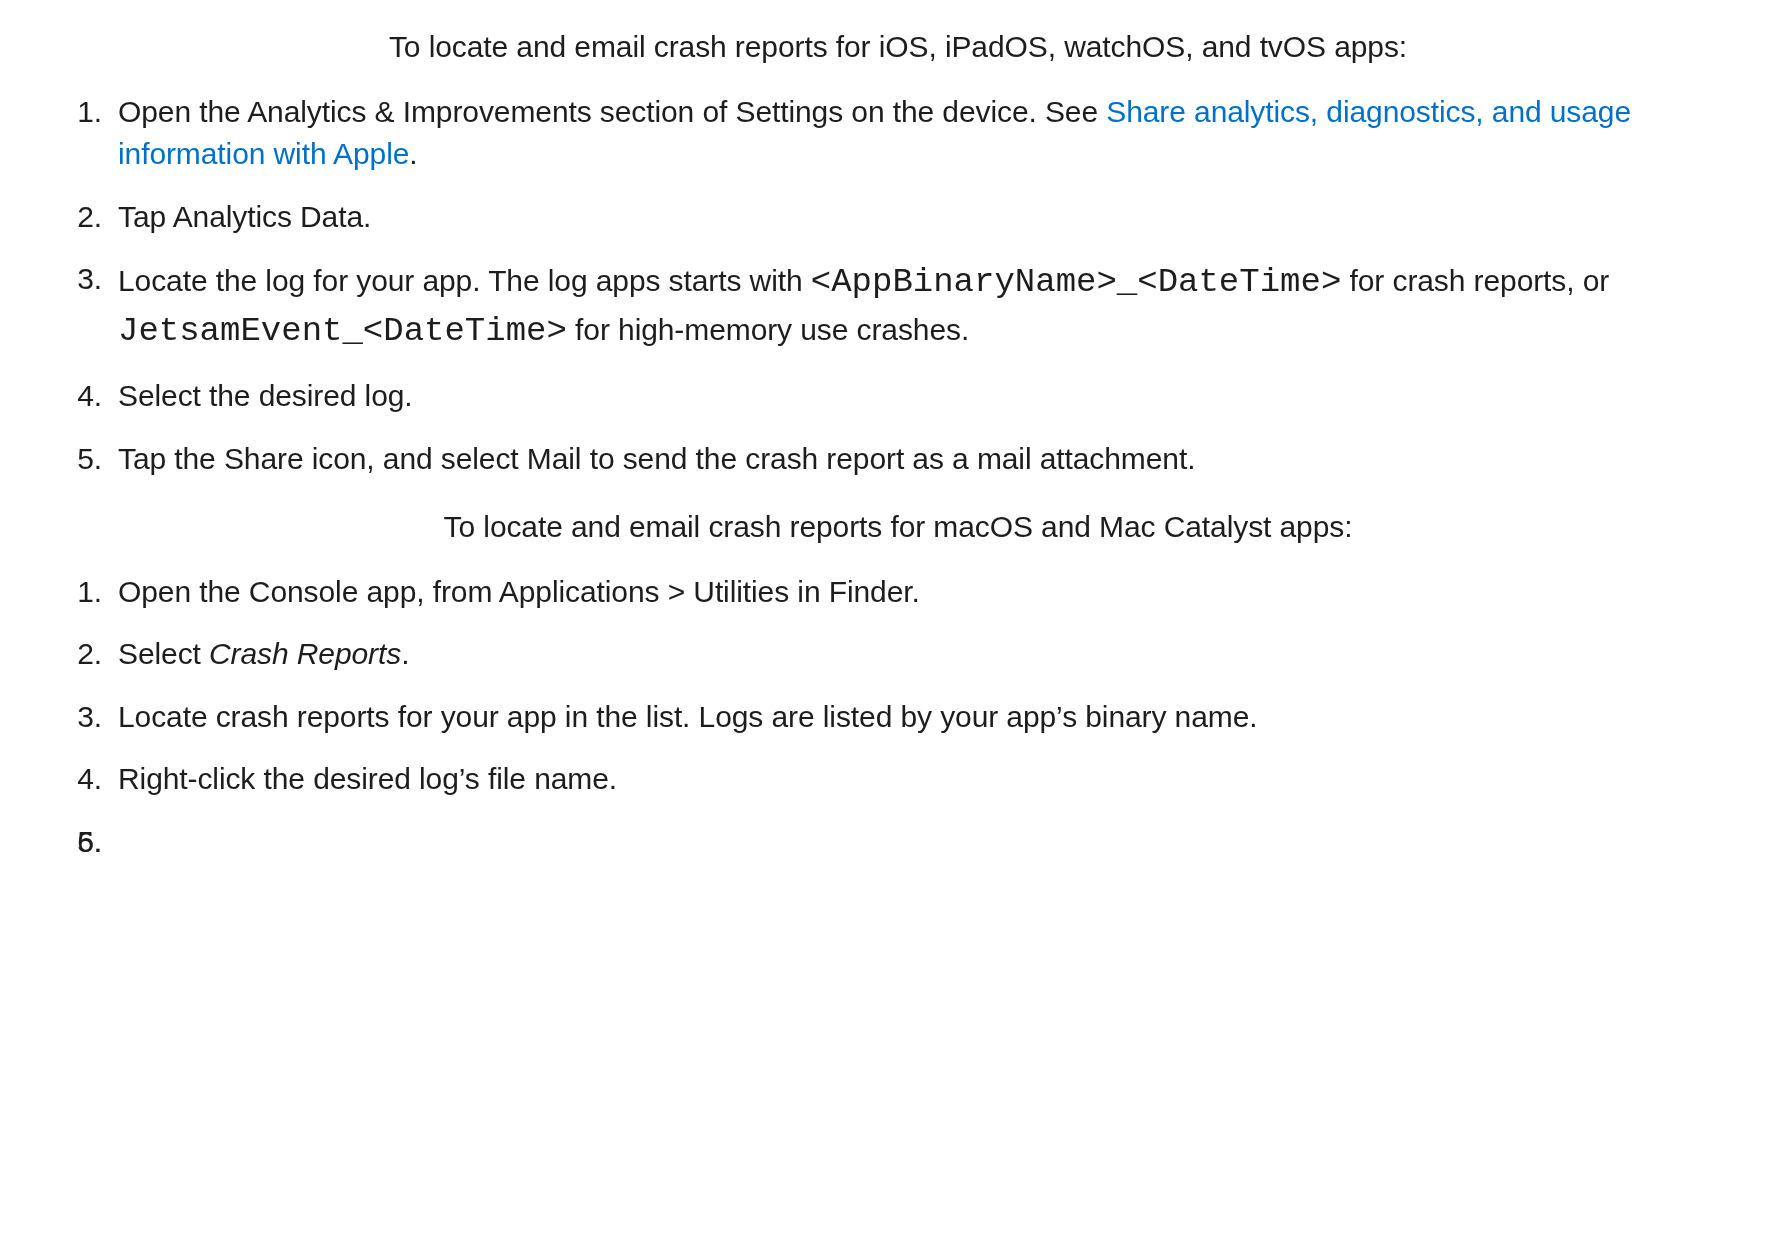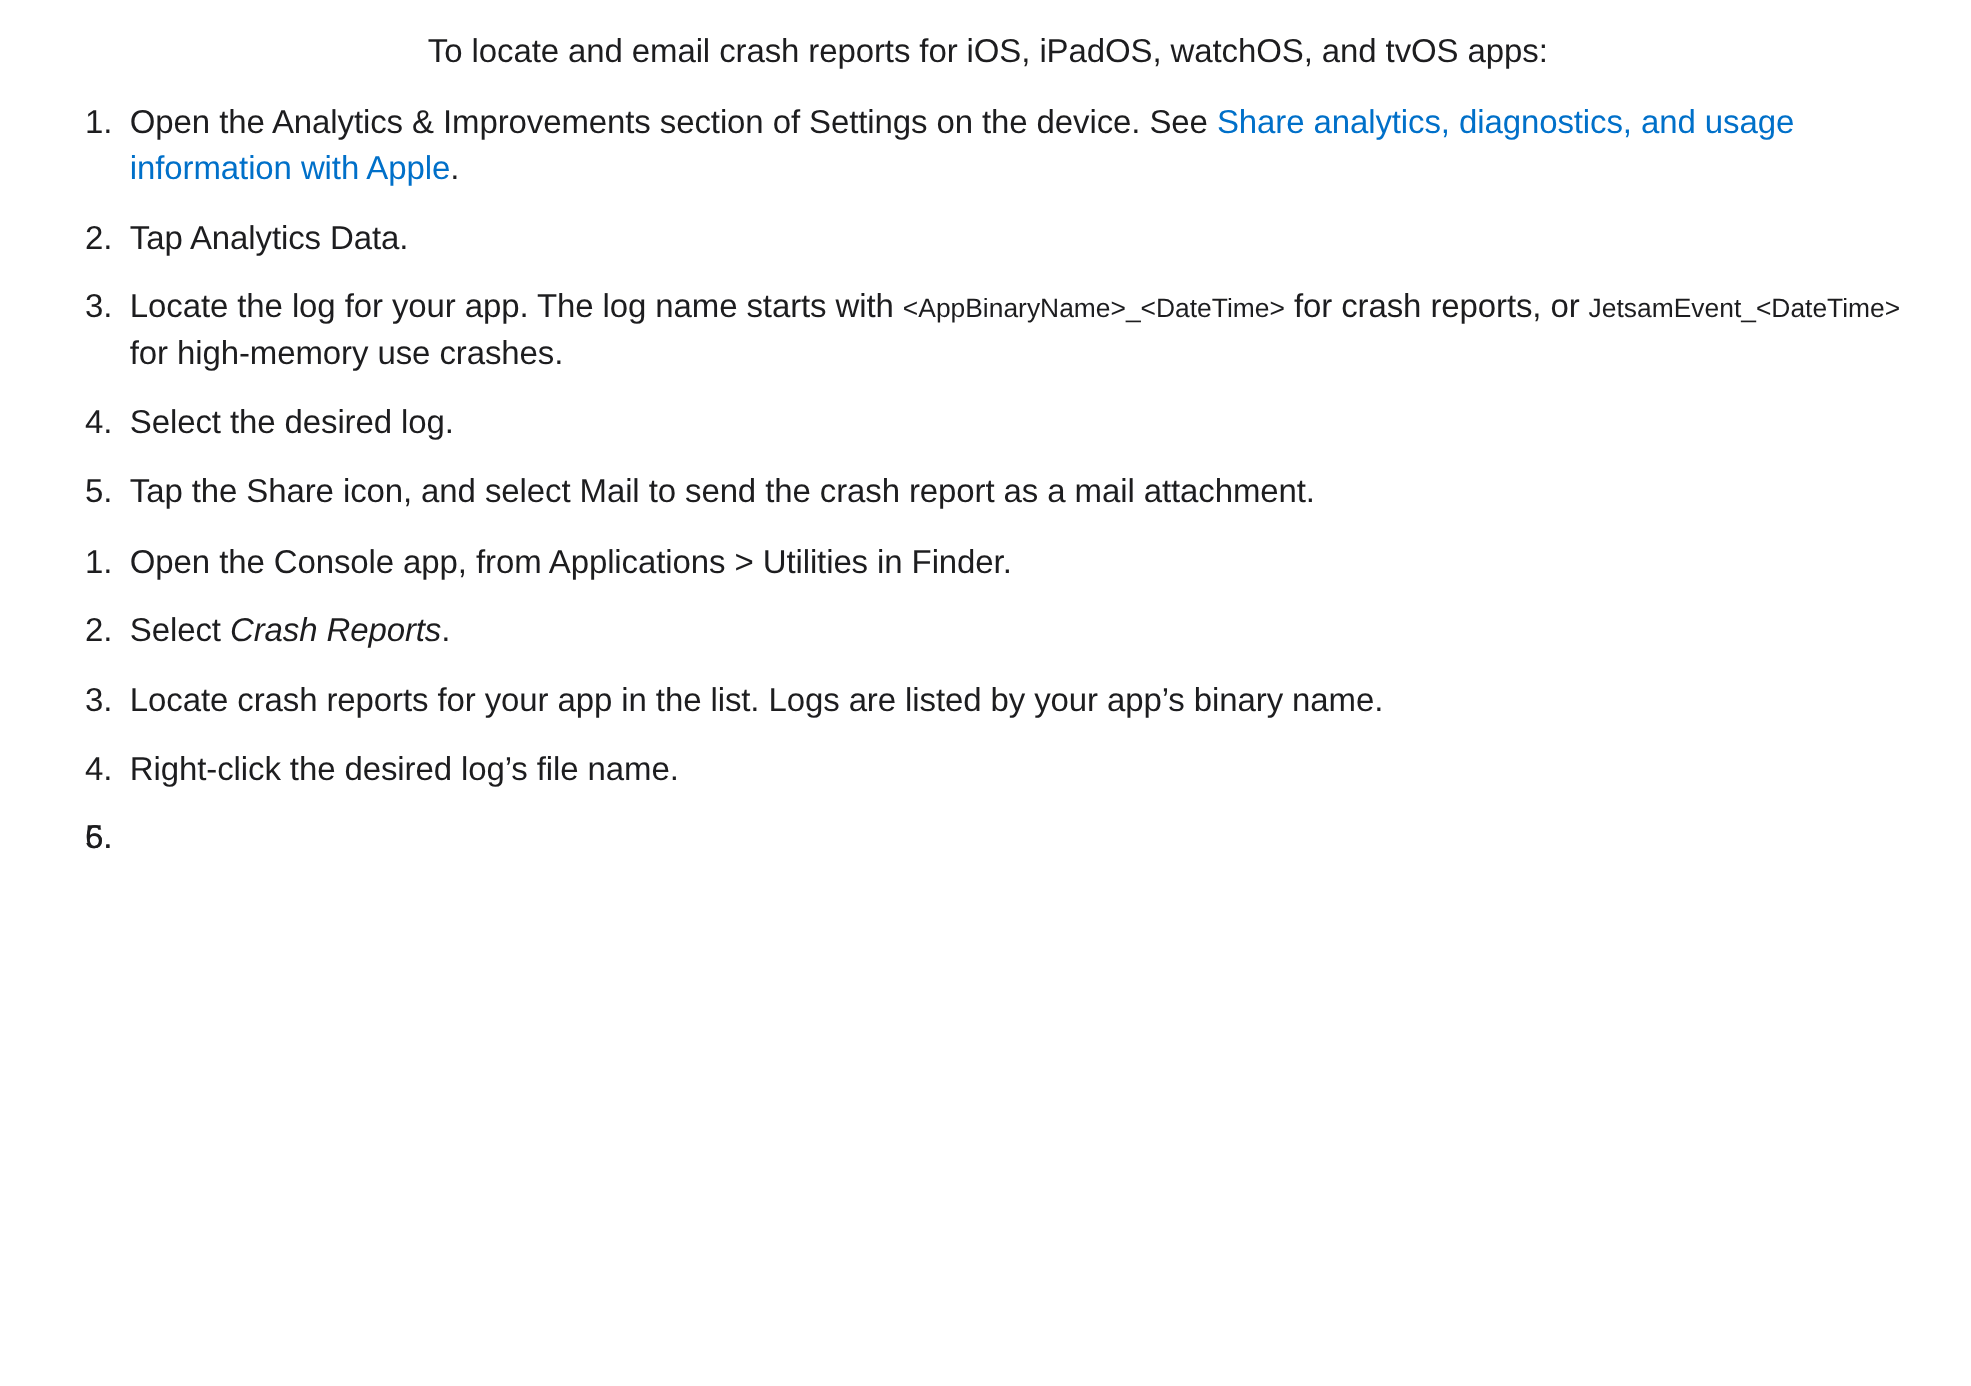--- a/index.html
+++ b/index.html
@@ -55,22 +55,22 @@
     text-align: right;
     font-size: 30px;
     color: #1d1d1f;
   }
   .link {
     color: #0070c9;
     text-decoration: none;
     cursor: pointer;
   }
   .code {
-    font-family: Liberation Sans, sans-serif;
-    font-size: 24px;
+    font-family: Liberation Mono, monospace;
+    font-size: 34px;
     letter-spacing: 0;
   }
   .ital {
     font-style: italic;
   }
   .list-block {
     margin-bottom: 4px;
   }
 </style>
 </head>
@@ -84,33 +84,34 @@
 
     <li>
       <span class="num">1.</span><span>Open the Analytics &amp; Improvements section of Settings on the device. See </span><a class="link">Share analytics, diagnostics, and usage information with Apple</a><span>.</span>
     </li>
 
     <li>
       <span class="num">2.</span><span>Tap Analytics Data.</span>
     </li>
 
     <li>
-      <span class="num">3.</span><span>Locate the log for your app. The log name starts with </span><span class="code">&lt;AppBinaryName&gt;_&lt;DateTime&gt;</span><span> for crash reports, or </span><span class="code">JetsamEvent_&lt;DateTime&gt;</span><span> for high-memory use crashes.</span>
+      <span class="num">3.</span><span>Locate the log for your app. The log apps starts with </span><span class="code">&lt;AppBinaryName&gt;_&lt;DateTime&gt;</span><span> for crash reports, or </span><span class="code">JetsamEvent_&lt;DateTime&gt;</span><span> for high-memory use crashes.</span>
     </li>
 
     <li>
       <span class="num">4.</span><span>Select the desired log.</span>
     </li>
 
     <li>
       <span class="num">5.</span><span>Tap the Share icon, and select Mail to send the crash report as a mail attachment.</span>
     </li>
 
   </ol>
 
+  <p class="intro second">To locate and email crash reports for macOS and Mac Catalyst apps:</p>
 
   <ol class="steps">
 
     <li>
       <span class="num">1.</span><span>Open the Console app, from Applications &gt; Utilities in Finder.</span>
     </li>
 
     <li>
       <span class="num">2.</span><span>Select </span><span class="ital">Crash Reports</span><span>.</span>
     </li>

